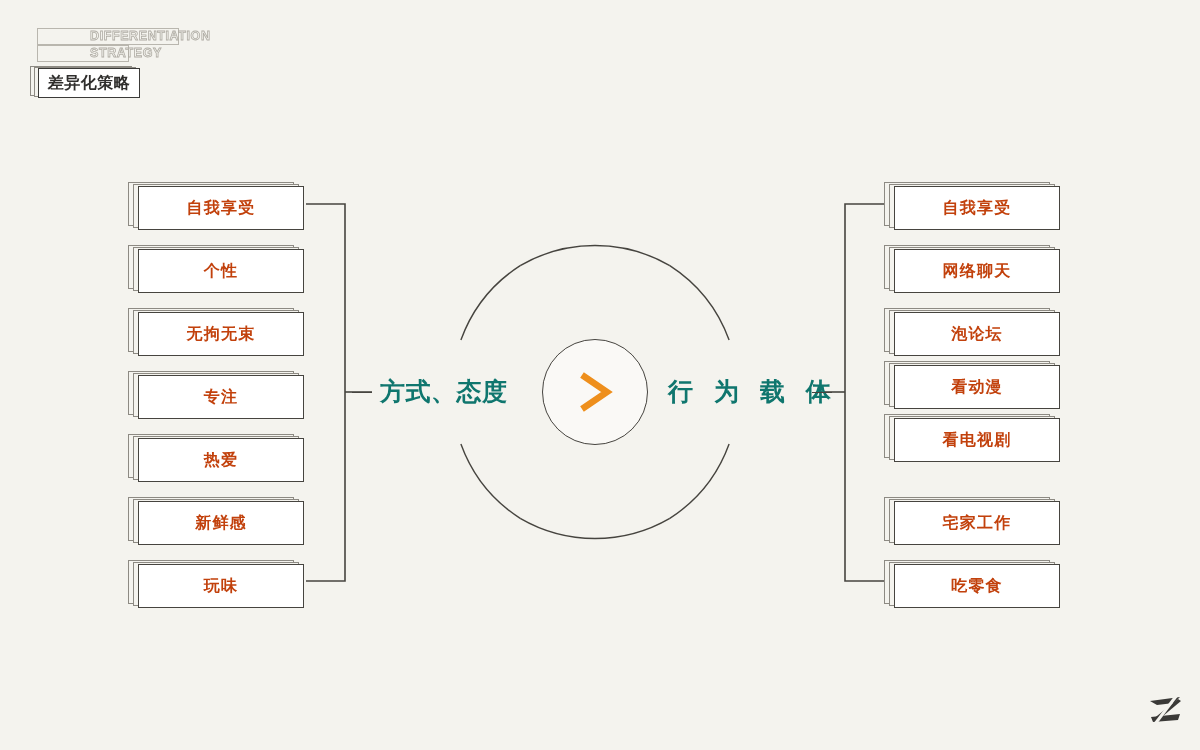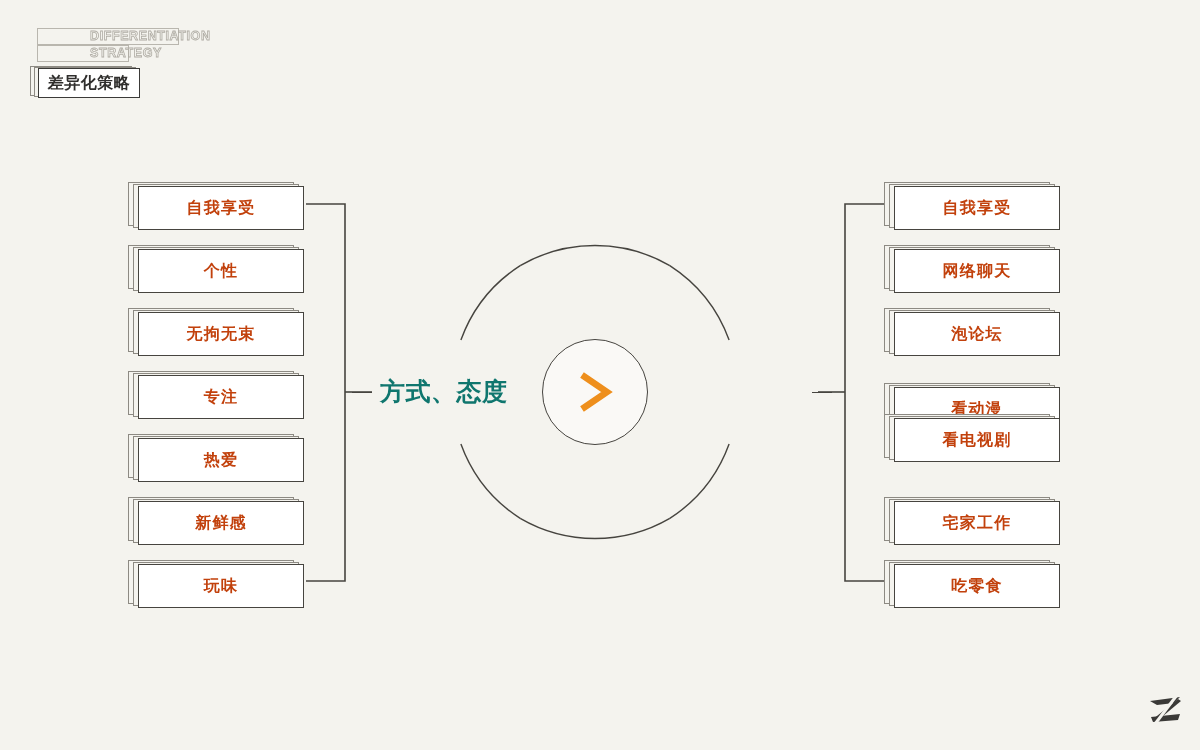--- a/index.html
+++ b/index.html
@@ -304,21 +304,21 @@
           <span class="card-label">网络聊天</span>
         </div>
       </div>
       <div class="card-stack" style="left: 884px; top: 308px;">
         <div class="card-shadow card-sh1"></div>
         <div class="card-shadow card-sh2"></div>
         <div class="card-main">
           <span class="card-label">泡论坛</span>
         </div>
       </div>
-      <div class="card-stack" style="left: 884px; top: 383px;">
+      <div class="card-stack" style="left: 884px; top: 361px;">
         <div class="card-shadow card-sh1"></div>
         <div class="card-shadow card-sh2"></div>
         <div class="card-main">
           <span class="card-label">看动漫</span>
         </div>
       </div>
       <div class="card-stack" style="left: 884px; top: 414px;">
         <div class="card-shadow card-sh1"></div>
         <div class="card-shadow card-sh2"></div>
         <div class="card-main">
@@ -360,20 +360,21 @@
   </svg>
 
   <div class="hub">
     <div class="hub-tick tick-left"></div>
     <div class="hub-label hub-label-left">方式、态度</div>
     <div class="inner-circle">
       <svg class="chevron-icon" width="42" height="46" viewBox="0 0 42 46">
         <polyline points="8,6 33,23 8,40" fill="none" stroke="#ee8f1c" stroke-width="6.5" stroke-linecap="butt" stroke-linejoin="miter"></polyline>
       </svg>
     </div>
+    <div class="hub-label hub-label-right">行 为 载 体</div>
     <div class="hub-tick tick-right"></div>
   </div>
 
 
   <svg class="zmark" width="42" height="42" viewBox="0 0 42 42">
     <g fill="#3a3937">
       <path d="M 6 13 L 36 9 L 30 15 L 13 17 Z"></path>
       <path d="M 34 11 L 8 32 L 13 33 L 37 13 Z"></path>
       <path d="M 7 29 L 36 26 L 34 32 L 9 34 Z"></path>
     </g>

